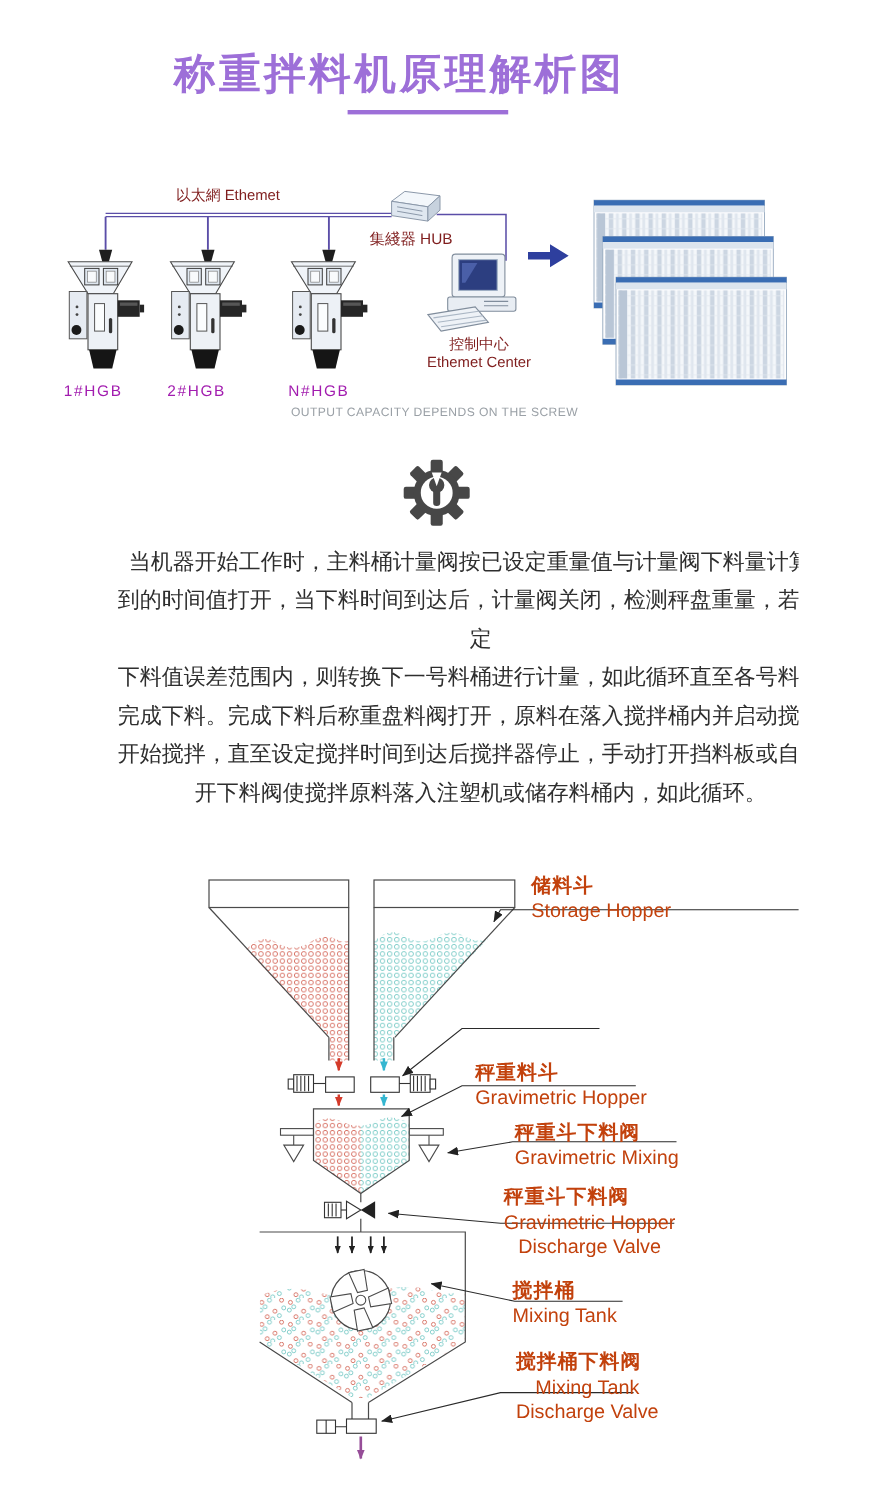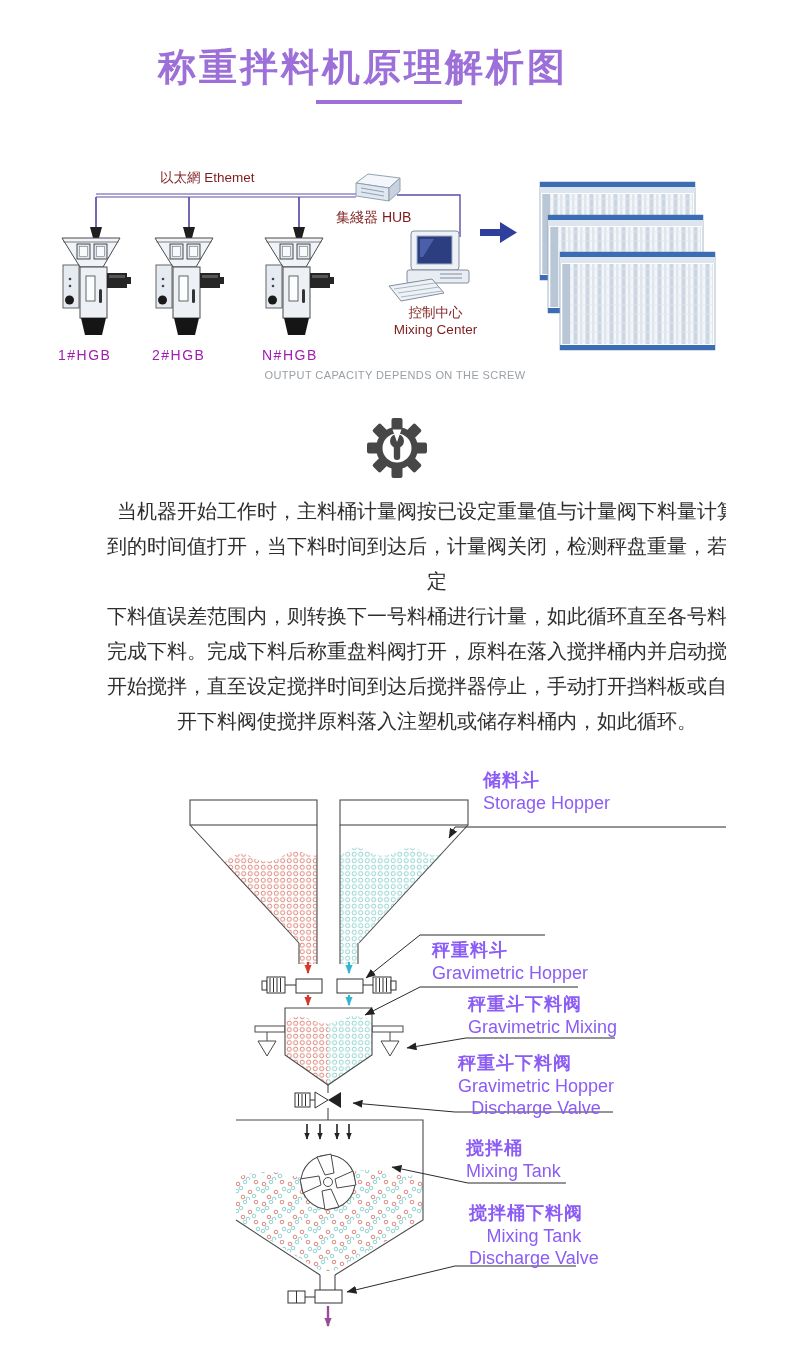--- a/index.html
+++ b/index.html
@@ -20,21 +20,21 @@
   .cap-lbl{left:235px;top:204px;width:320px;text-align:center;font-size:11px;
            color:#9AA0A6;letter-spacing:.4px;}
 
   .gear{position:absolute;top:416px;left:365px;width:64px;height:64px;}
 
   .desc{position:absolute;top:494px;left:67px;width:660px;text-align:center;
         font-size:20px;line-height:35px;color:#2e2e2e;white-space:pre-line;margin-left:40px;}
 
   .diag{position:absolute;top:760px;left:0;width:795px;height:608px;}
   .diag svg{position:absolute;top:0;left:0;}
-  .dlbl{position:absolute;color:#8b5cf6;}
+  .dlbl{position:absolute;color:#c2410c;margin-top:25px;}
   .dlbl .cn{font-size:18px;font-weight:bold;letter-spacing:1px;line-height:24px;}
   .dlbl .en{font-size:18px;line-height:22px;text-align:center;}
 </style>
 </head>
 <body>
 
 <div class="page">
 
   <div class="title">称重拌料机原理解析图</div>
   <div class="title-underline"></div>
@@ -121,21 +121,21 @@
       </g>
     </svg>
 
     <div class="nlbl eth-lbl">以太網 Ethemet</div>
     <div class="nlbl hub-lbl">集綫器 HUB</div>
     <div class="nlbl mlbl" style="left:58px">1#HGB</div>
     <div class="nlbl mlbl" style="left:152px">2#HGB</div>
     <div class="nlbl mlbl" style="left:262px">N#HGB</div>
     <div class="nlbl cc-lbl">
       <div>控制中心</div>
-      <div>Mixing Center</div>
+      <div>Ethemet Center</div>
     </div>
     <div class="nlbl cap-lbl">OUTPUT CAPACITY DEPENDS ON THE SCREW</div>
   </div>
 
   <svg class="gear" viewBox="0 0 64 64">
     <g fill="#474747">
       <rect x="26.5" y="2" width="11" height="12" rx="2"></rect>
       <rect x="26.5" y="2" width="11" height="12" rx="2" transform="rotate(45,32,32)"></rect>
       <rect x="26.5" y="2" width="11" height="12" rx="2" transform="rotate(90,32,32)"></rect>
       <rect x="26.5" y="2" width="11" height="12" rx="2" transform="rotate(135,32,32)"></rect>

